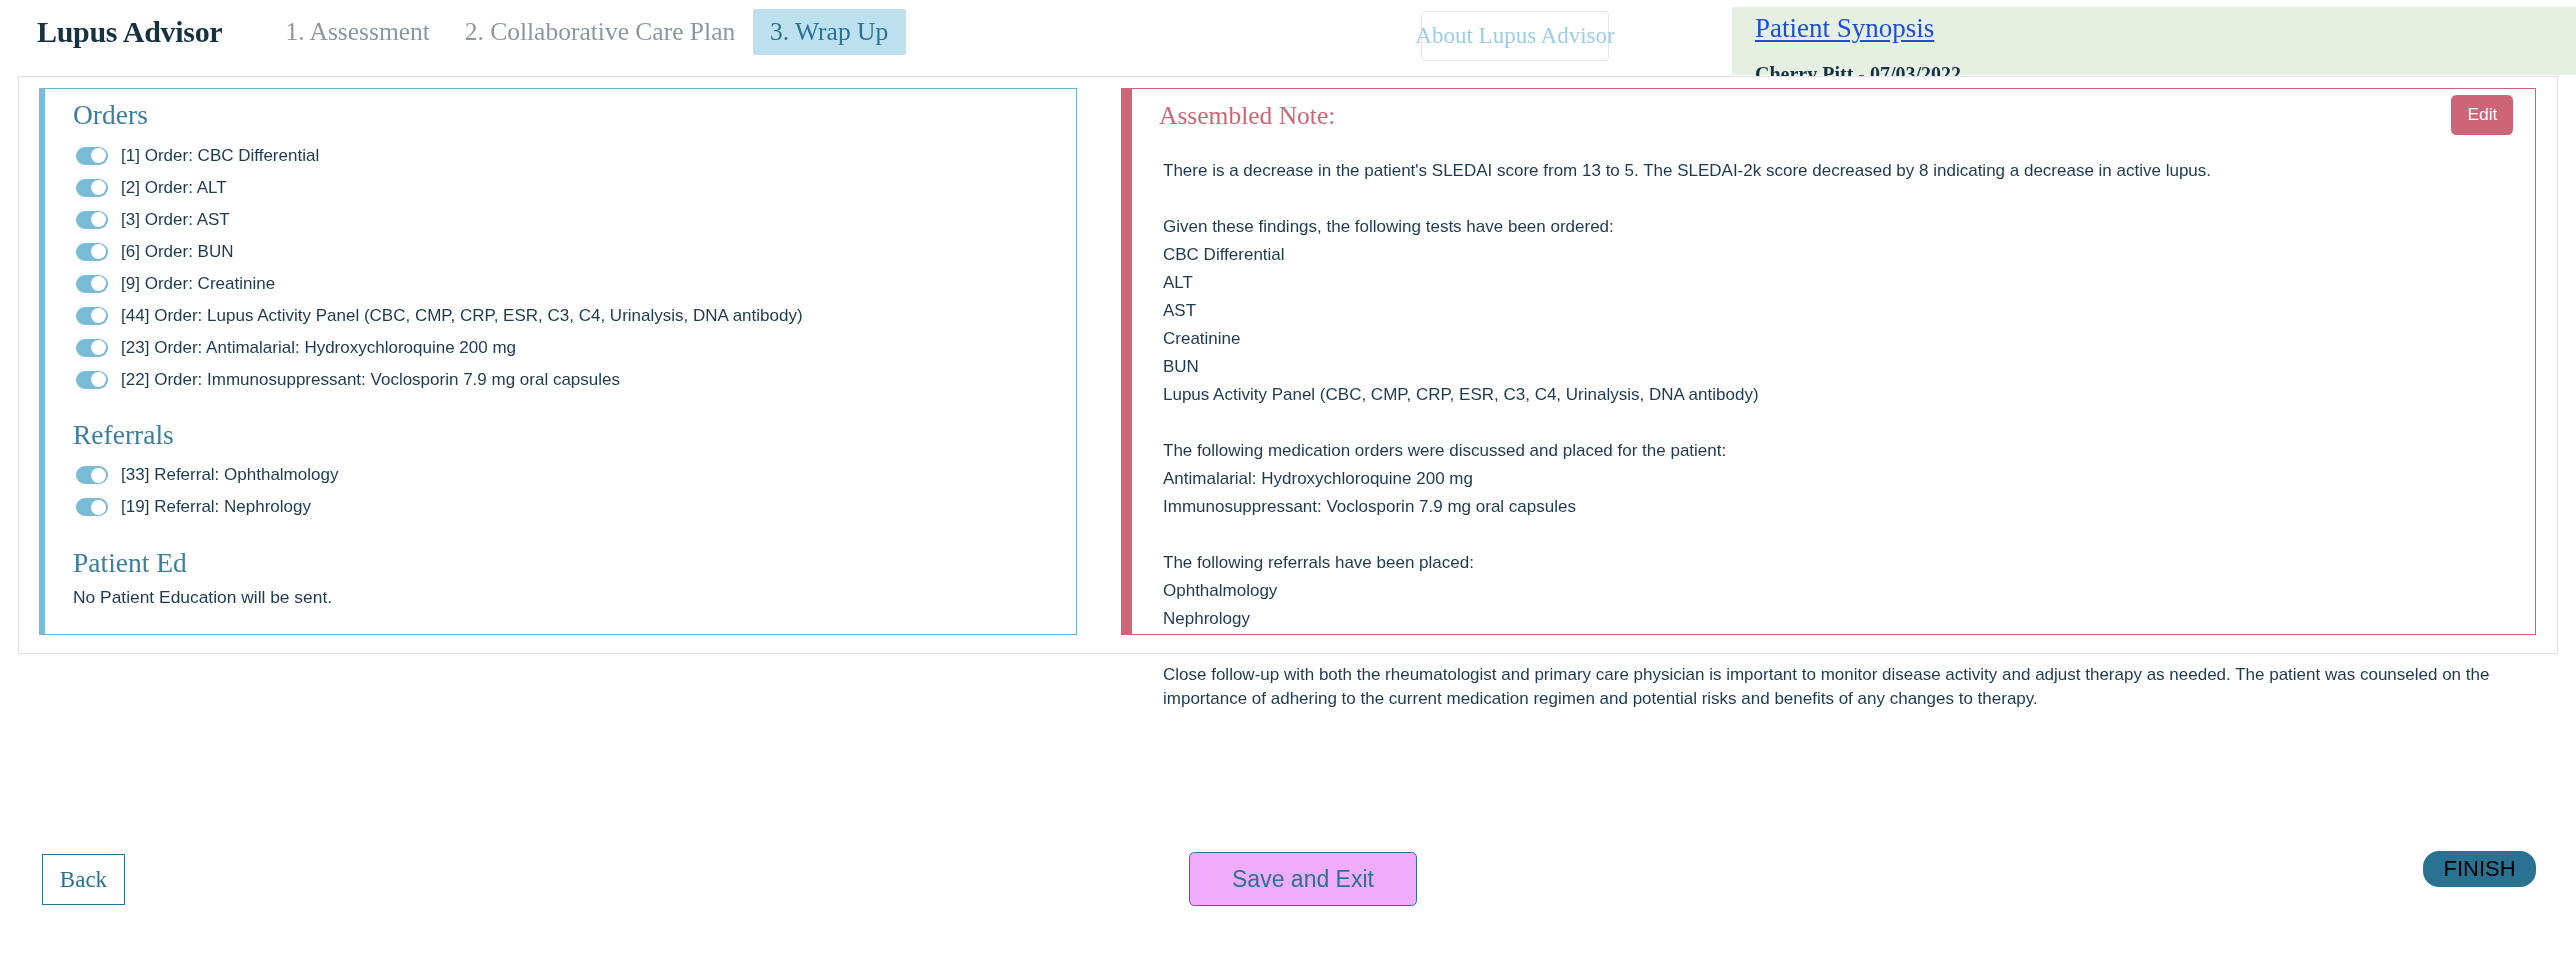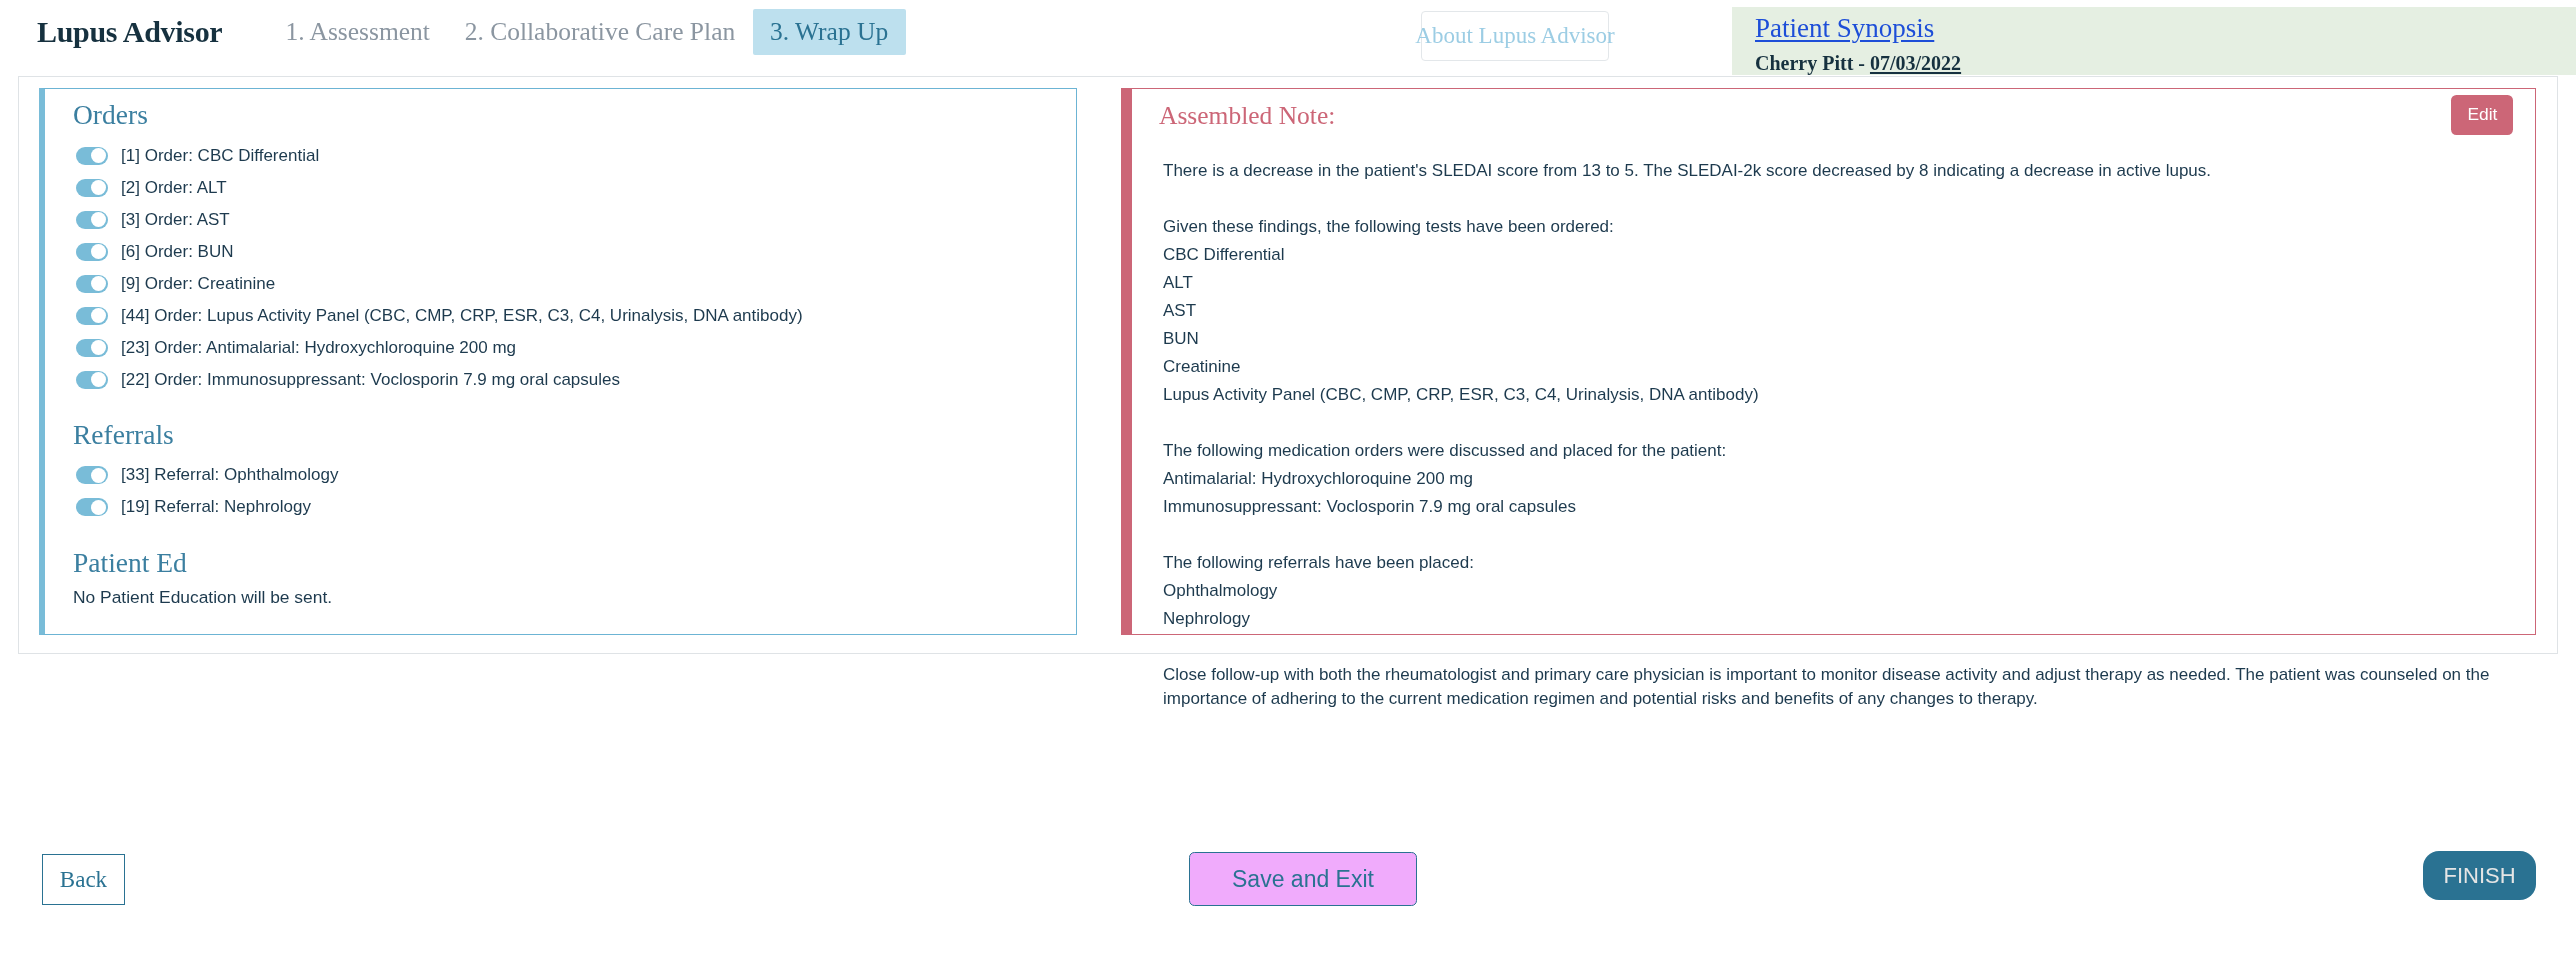--- a/index.html
+++ b/index.html
@@ -86,21 +86,21 @@
   .synopsis-title {
     font-family: "Liberation Serif", serif;
     font-size: 27px;
     color: #1d4ed8;
     text-decoration: underline;
     text-underline-offset: 3.4px;
     line-height: 1.0;
     white-space: nowrap;
   }
   .synopsis-sub {
-    margin-top: 10px;
+    margin-top: 21px;
     font-family: "Liberation Serif", serif;
     font-weight: bold;
     font-size: 20px;
     color: #16313f;
     white-space: nowrap;
   }
   .synopsis-sub .date {
     text-decoration: underline;
     text-underline-offset: 2px;
   }
@@ -261,24 +261,24 @@
     display: flex;
     align-items: center;
     justify-content: center;
     box-sizing: border-box;
   }
   .btn-finish {
     position: absolute;
     left: 2423px;
     top: 851px;
     width: 113px;
-    height: 49px;
+    height: 36px;
     border-radius: 16px;
     background: #2a7292;
-    color: #e5e5e5;
+    color: #000000;
     font-size: 22px;
     display: flex;
     align-items: center;
     justify-content: center;
   }
 </style>
 </head>
 <body>
 
 <div class="header">
@@ -379,22 +379,22 @@
         <div class="edit-btn">Edit</div>
       </div>
 
       <div class="note-body">
         <p>There is a decrease in the patient's SLEDAI score from 13 to 5. The SLEDAI-2k score decreased by 8 indicating a decrease in active lupus.</p>
         <div class="gap"></div>
         <p>Given these findings, the following tests have been ordered:</p>
         <p>CBC Differential</p>
         <p>ALT</p>
         <p>AST</p>
+        <p>Creatinine</p>
         <p>BUN</p>
-        <p>Creatinine</p>
         <p>Lupus Activity Panel (CBC, CMP, CRP, ESR, C3, C4, Urinalysis, DNA antibody)</p>
         <div class="gap"></div>
         <p>The following medication orders were discussed and placed for the patient:</p>
         <p>Antimalarial: Hydroxychloroquine 200 mg</p>
         <p>Immunosuppressant: Voclosporin 7.9 mg oral capsules</p>
         <div class="gap"></div>
         <p>The following referrals have been placed:</p>
         <p>Ophthalmology</p>
         <p>Nephrology</p>
         <div class="gap"></div>

